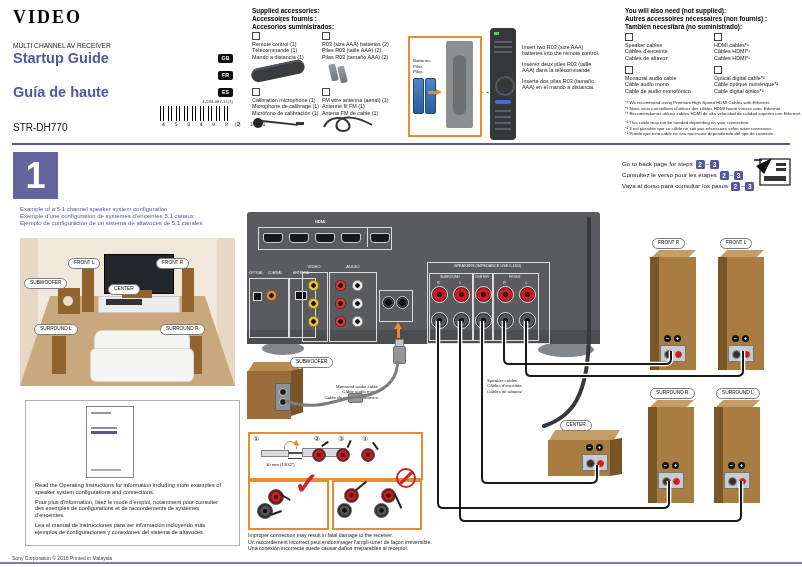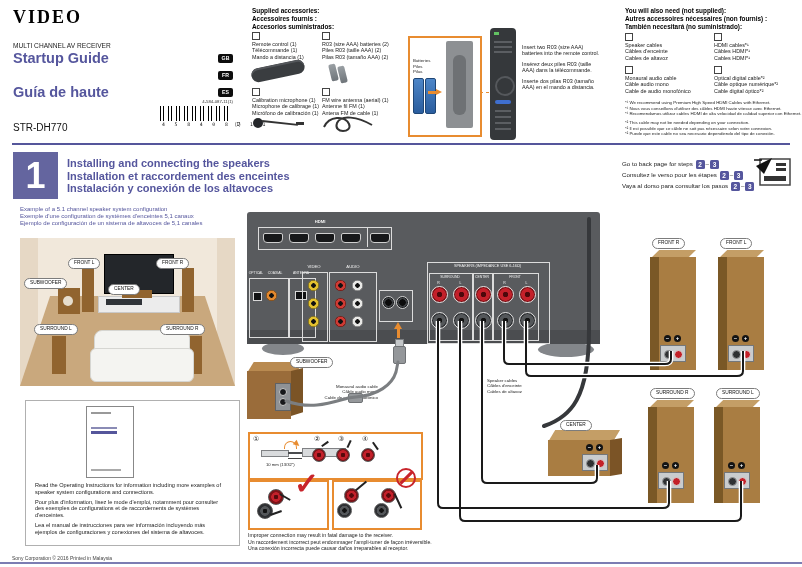--- a/index.html
+++ b/index.html
@@ -217,25 +217,20 @@
   </div>
   <div class="abs fn3" style="left:625px;top:120px">
     <span>*² This cable may not be needed depending on your connection.</span>
     <span>*² Il est possible que ce câble ne soit pas nécessaire selon votre connexion.</span>
     <span>*² Puede que este cable no sea necesario dependiendo del tipo de conexión.</span>
   </div>
 
   <div class="abs rule" style="left:12px;top:143px;width:778px;height:2px"></div>
 
   <div class="abs stepnum" style="left:13px;top:152px;width:45px;height:47px">1</div>
-  <div class="abs stepheading" style="left:67px;top:157px">
-    <span>Installing and connecting the speakers</span>
-    <span>Installation et raccordement des enceintes</span>
-    <span>Instalación y conexión de los altavoces</span>
-  </div>
   <div class="abs" style="left:622px;top:158px">
     <div class="bp-row"><span>Go to back page for steps</span> <span class="stepbadge">2</span><span>–</span><span class="stepbadge">3</span></div>
     <div class="bp-row"><span>Consultez le verso pour les étapes</span> <span class="stepbadge">2</span><span>–</span><span class="stepbadge">3</span></div>
     <div class="bp-row"><span>Vaya al dorso para consultar los pasos</span> <span class="stepbadge">2</span><span>–</span><span class="stepbadge">3</span></div>
   </div>
   <svg class="abs" style="left:750px;top:156px" width="44" height="32">
     <rect x="10" y="3" width="30" height="26" fill="#fff" stroke="#444" stroke-width="1.5"></rect>
     <rect x="26" y="7" width="10" height="3" fill="#333"></rect>
       <rect x="26" y="12" width="10" height="3" fill="#333"></rect>
     <rect x="14" y="20" width="22" height="5" fill="#333"></rect>

